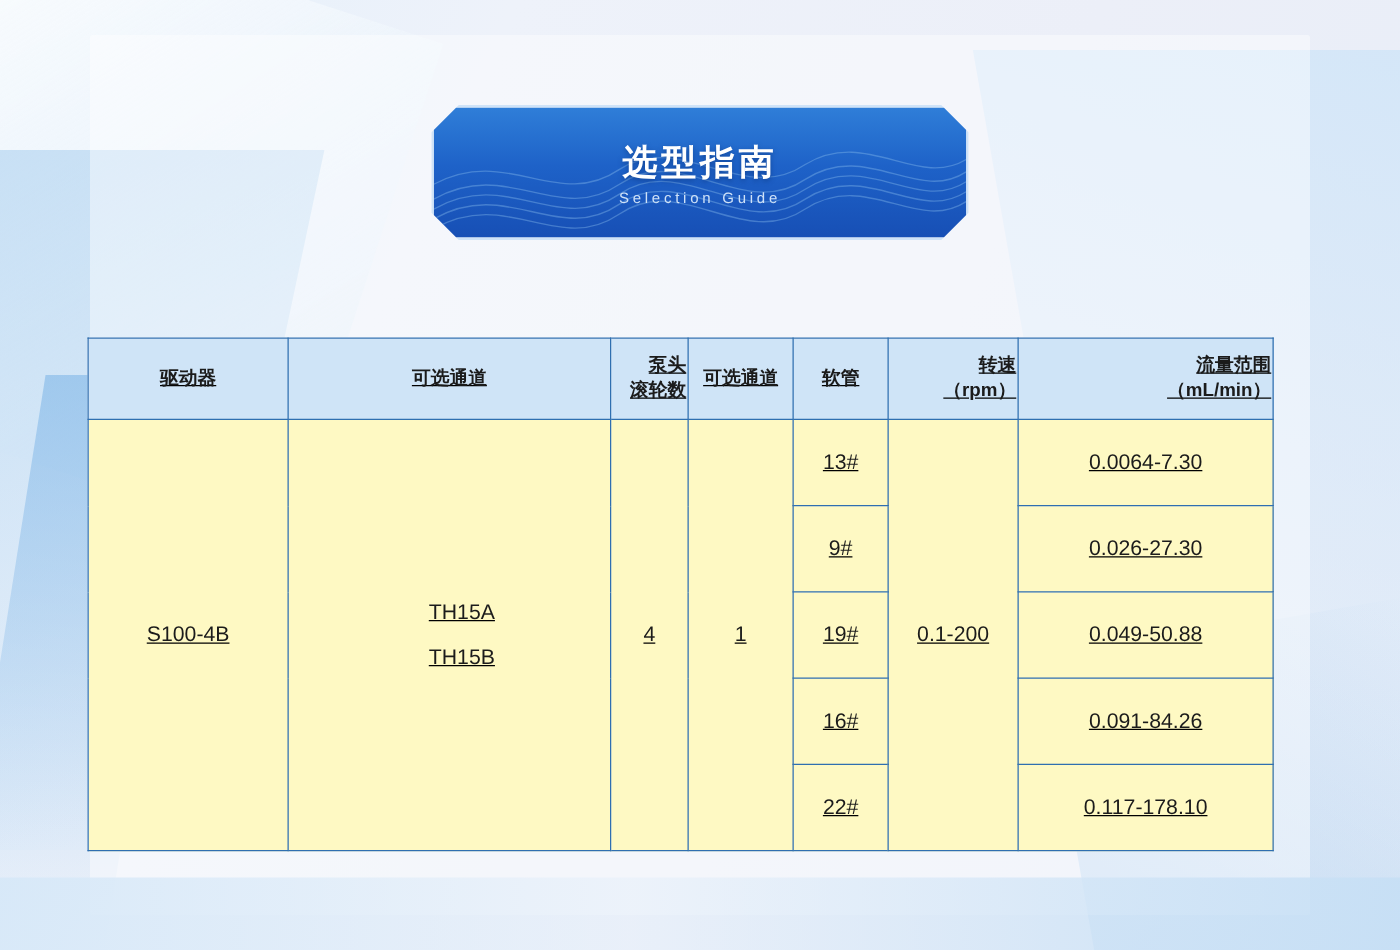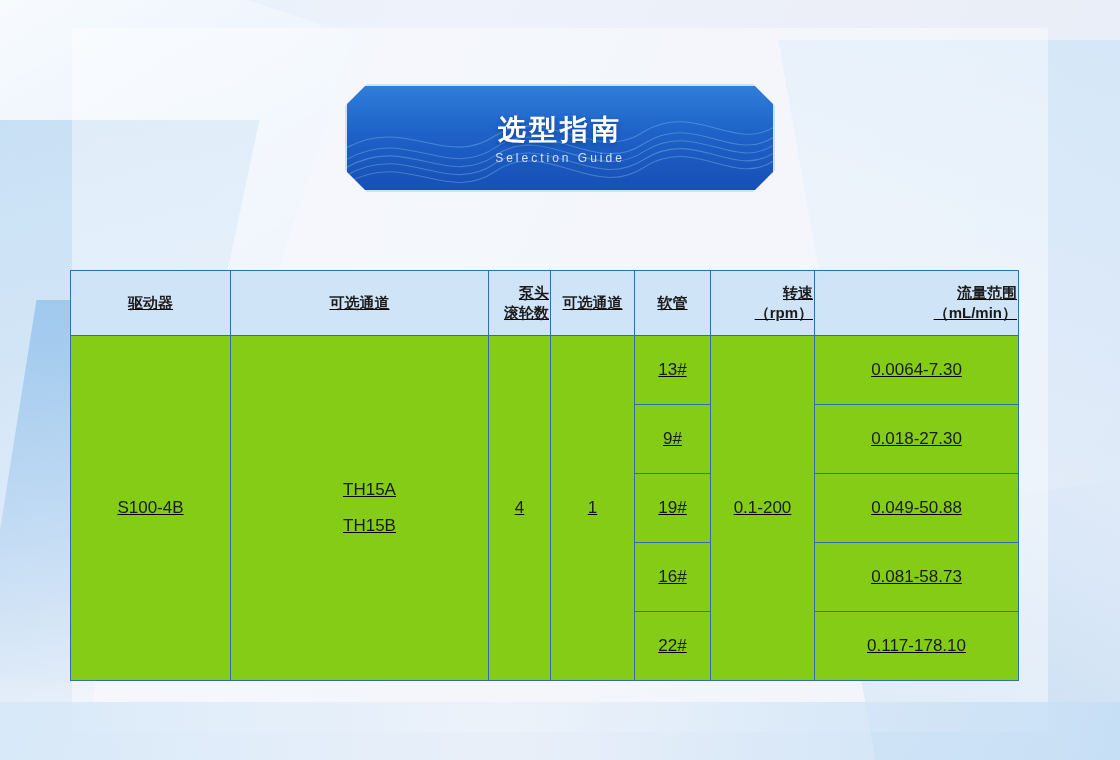--- a/index.html
+++ b/index.html
@@ -158,21 +158,21 @@
   table.spec thead th {
     background: #cfe4f7;
     font-size: 15px;
     font-weight: bold;
     height: 62px;
     line-height: 1.35;
   }
   table.spec tbody td {
     font-size: 17px;
     height: 66px;
-    background: #84cc16;
+    background: #fef9c3;
   }
   td.driver { font-size: 17px; }
   td.pumphead { font-size: 18px; line-height: 2.1; padding-left: 21px; }
   td.tube { font-size: 17px; }
   td.flow { font-size: 17px; }
   .col-driver { width: 160px; }
   .col-pumphead { width: 258px; }
   .col-rollers { width: 62px; }
   .col-channels { width: 84px; }
   .col-tube { width: 76px; }
@@ -251,29 +251,29 @@
           <div>TH15B</div>
         </td>
         <td rowspan="5">4</td>
         <td rowspan="5">1</td>
         <td class="tube">13#</td>
         <td rowspan="5">0.1-200</td>
         <td class="flow">0.0064-7.30</td>
       </tr>
       <tr>
         <td class="tube">9#</td>
-        <td class="flow">0.018-27.30</td>
+        <td class="flow">0.026-27.30</td>
       </tr>
       <tr>
         <td class="tube">19#</td>
         <td class="flow">0.049-50.88</td>
       </tr>
       <tr>
         <td class="tube">16#</td>
-        <td class="flow">0.081-58.73</td>
+        <td class="flow">0.091-84.26</td>
       </tr>
       <tr>
         <td class="tube">22#</td>
         <td class="flow">0.117-178.10</td>
       </tr>
     </tbody>
   </table>
 </div>
 
 </body></html>

